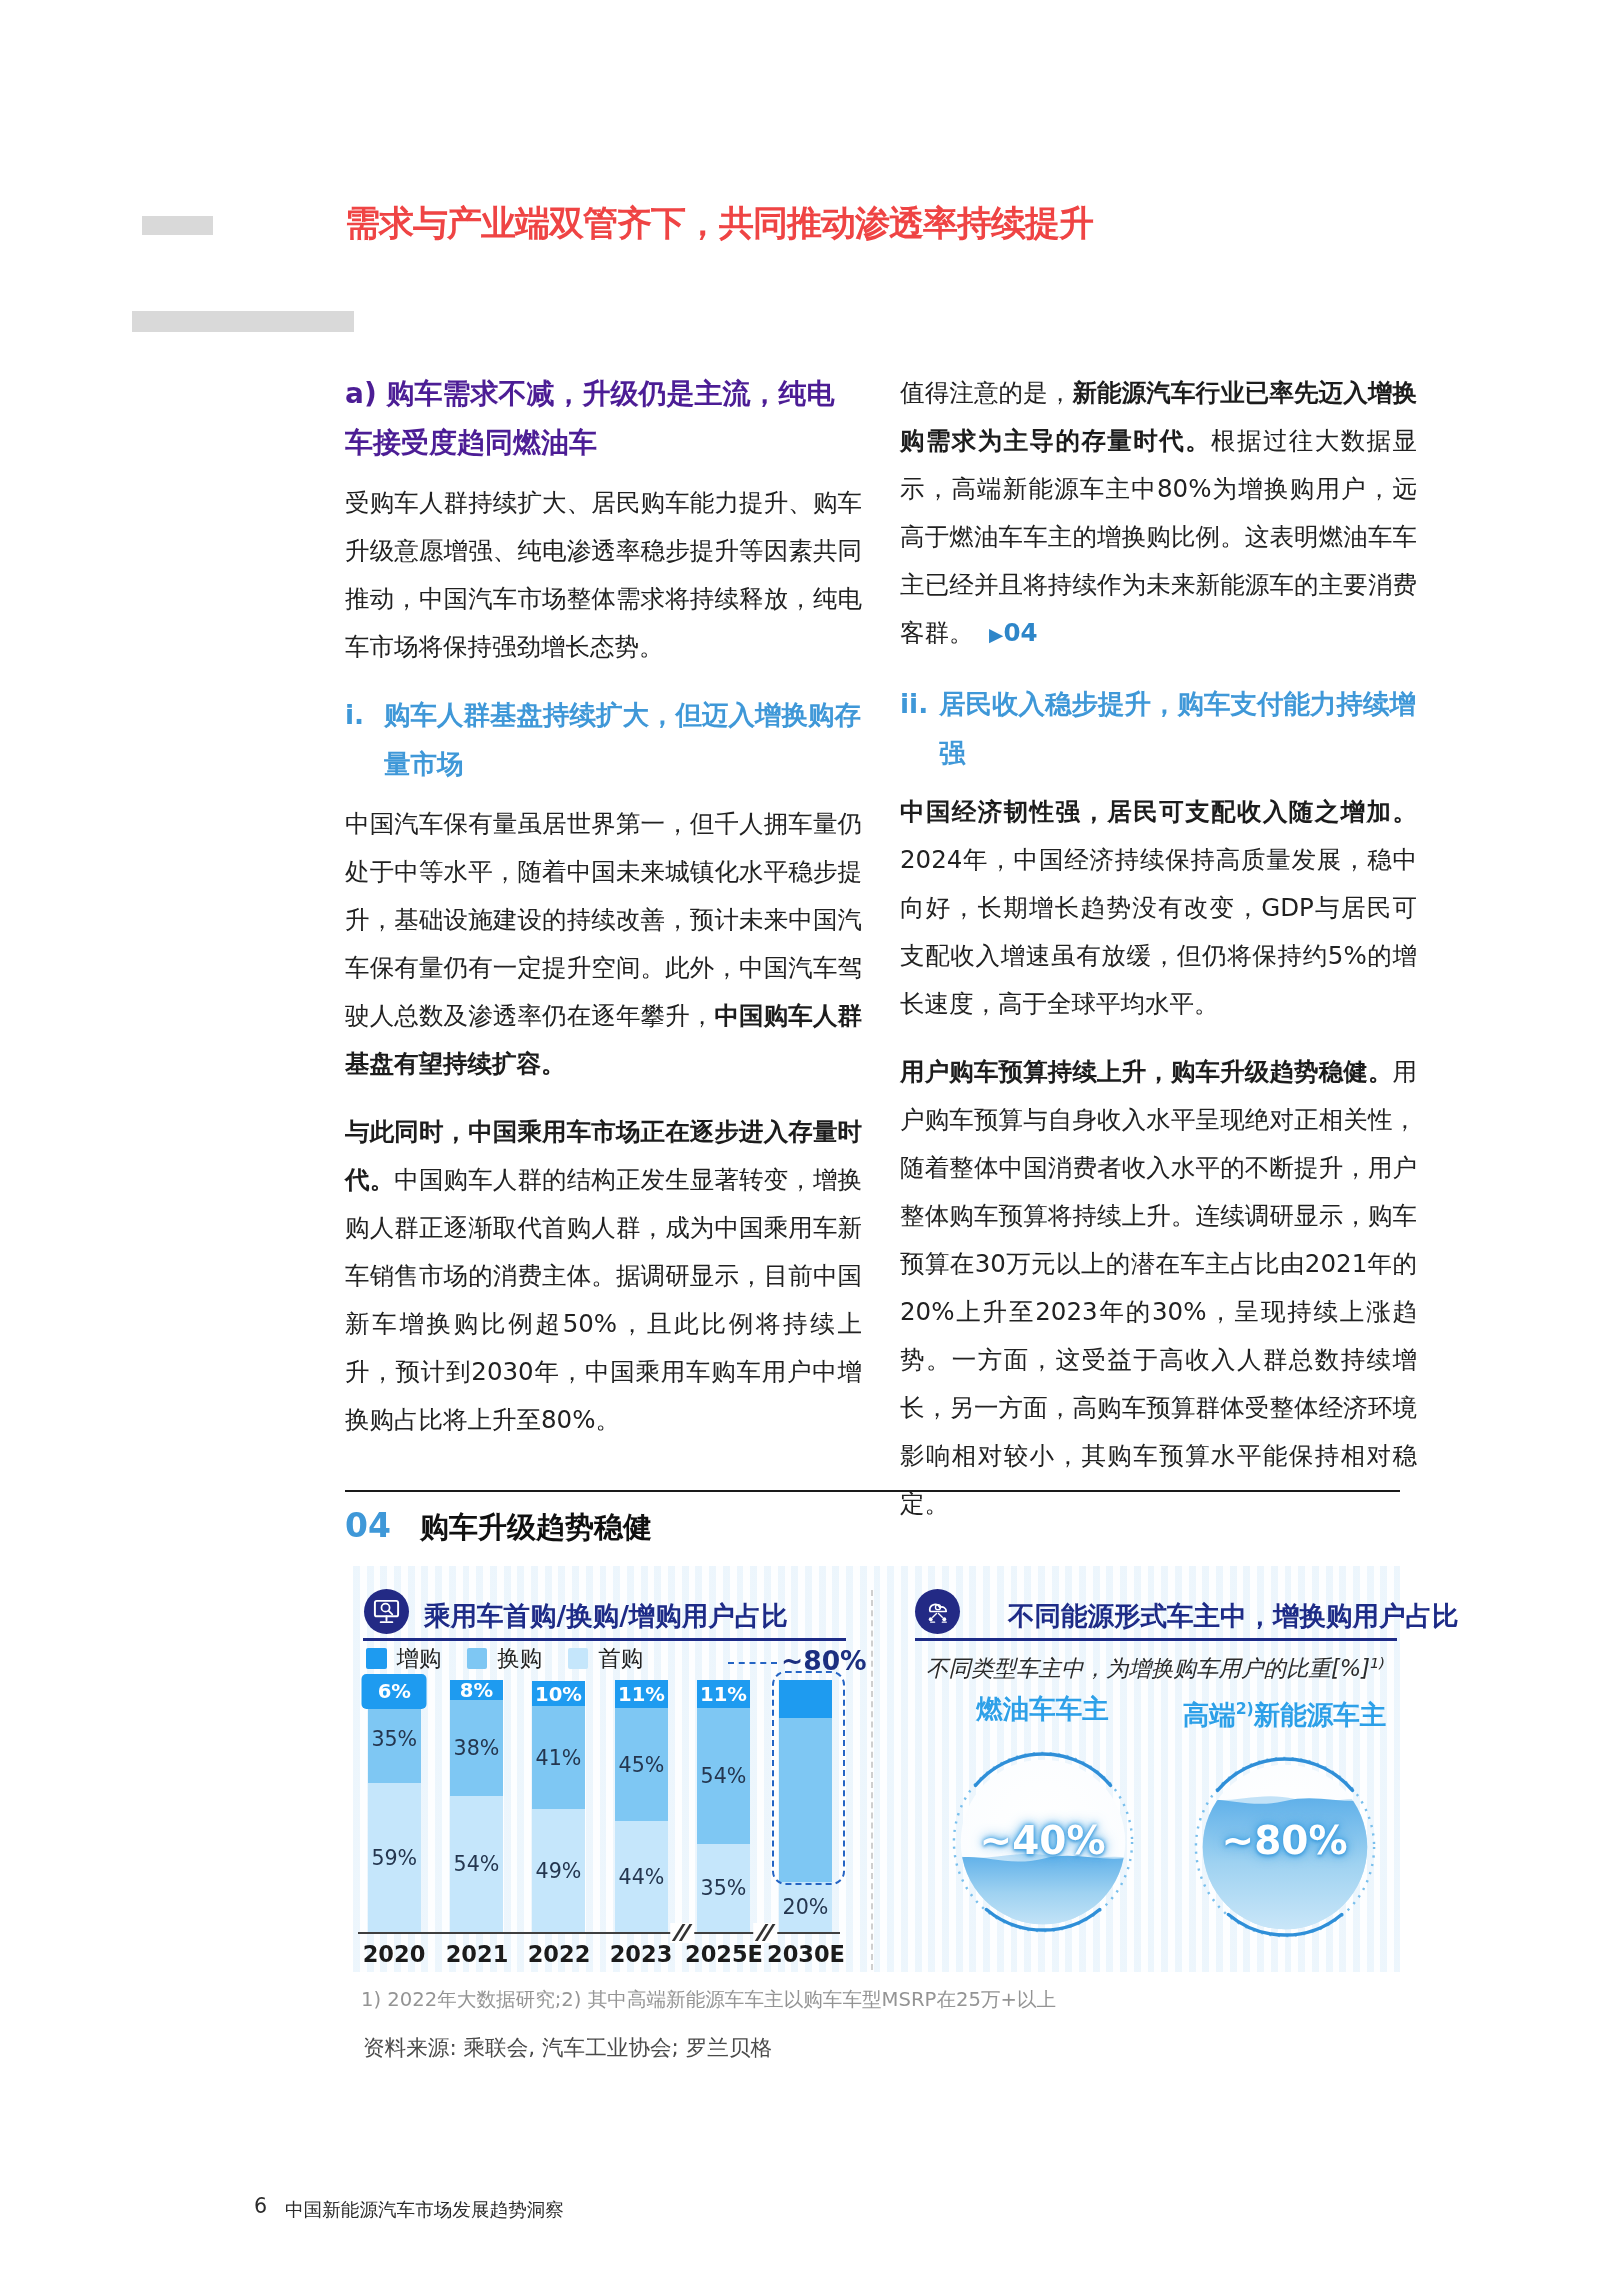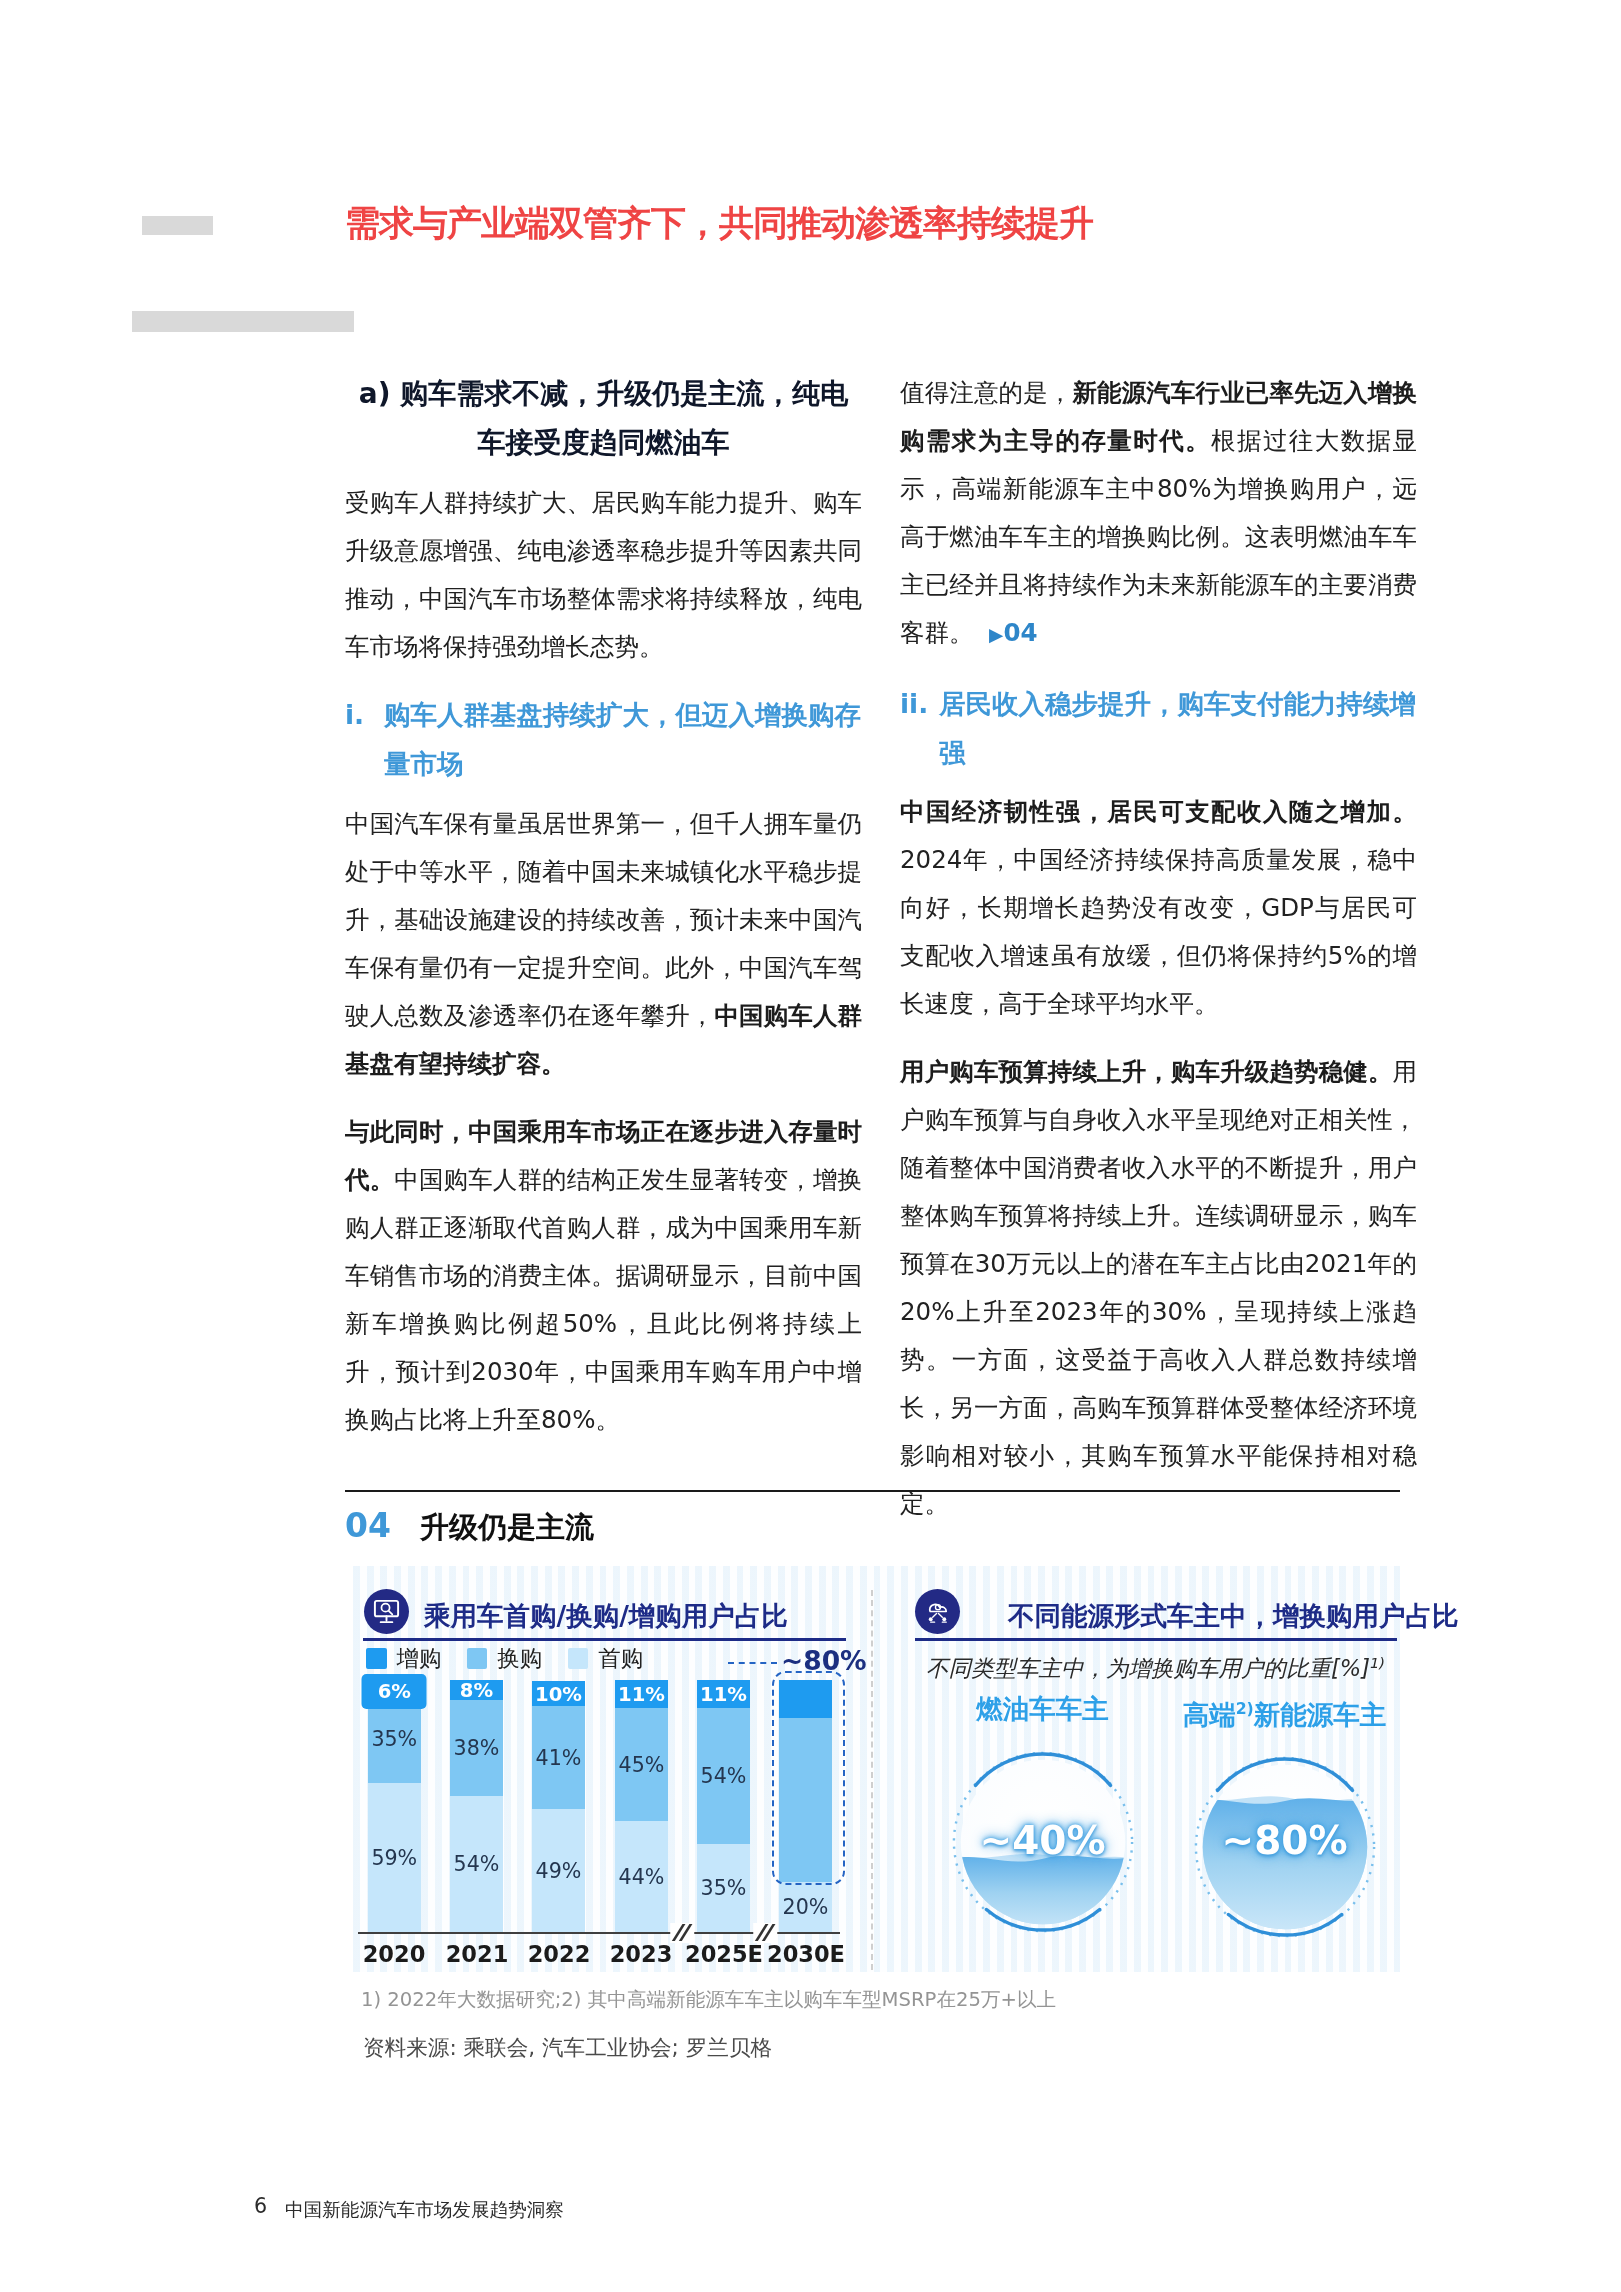--- a/index.html
+++ b/index.html
@@ -11,21 +11,21 @@
   .deco{background:#d9d9d9;}
 
   
   .page-title{left:345px;top:200px;width:1078px;font-size:35px;font-weight:800;
               letter-spacing:-1px;color:#ef4444;}
 
   
   .col{width:517px;font-size:24.5px;line-height:48px;text-align:justify;}
   .col p{margin:0 0 19.6px 0;}
   .col b{font-weight:700;color:#1c1c1c;}
-  .h-a{font-size:28px;line-height:49px;font-weight:800;color:#0f172a;margin:0 0 11.8px 0;text-align:center;}
+  .h-a{font-size:28px;line-height:49px;font-weight:800;color:#4c1d95;margin:0 0 11.8px 0;text-align:left;}
   .h-sub{display:flex;font-size:26.5px;line-height:49px;font-weight:800;color:#3f98d8;margin:5.9px 0 11.8px 0;text-align:left;}
   .h-sub .num{width:39px;flex:0 0 auto;}
   .h-sub .txt{flex:1;}
   .ref{color:#2e86c9;font-weight:800;white-space:nowrap;}
   .ref .tri{font-size:18.6px;}
 
   
   .fig-rule{left:345px;top:1490px;width:1055px;height:2px;background:#1a1a1a;}
   .fig-no{left:345px;top:1506px;font-size:33px;font-weight:800;color:#3f98d8;}
   .fig-title{left:420px;top:1508px;font-size:29px;font-weight:800;color:#101010;}
@@ -112,21 +112,21 @@
     <div class="h-sub">
       <span class="num">ii.</span>
       <span class="txt">居民收入稳步提升，购车支付能力持续增强</span>
     </div>
     <p><b>中国经济韧性强，居民可支配收入随之增加。</b><span>2024年，中国经济持续保持高质量发展，稳中向好，长期增长趋势没有改变，GDP与居民可支配收入增速虽有放缓，但仍将保持约5%的增长速度，高于全球平均水平。</span></p>
     <p><b>用户购车预算持续上升，购车升级趋势稳健。</b><span>用户购车预算与自身收入水平呈现绝对正相关性，随着整体中国消费者收入水平的不断提升，用户整体购车预算将持续上升。连续调研显示，购车预算在30万元以上的潜在车主占比由2021年的20%上升至2023年的30%，呈现持续上涨趋势。一方面，这受益于高收入人群总数持续增长，另一方面，高购车预算群体受整体经济环境影响相对较小，其购车预算水平能保持相对稳定。</span></p>
   </div>
 
   <div class="abs fig-rule"></div>
   <div class="abs fig-no">04</div>
-  <div class="abs fig-title">升级仍是主流</div>
+  <div class="abs fig-title">购车升级趋势稳健</div>
 
   <div class="abs fig-bg"></div>
   <div class="abs panel-divider"></div>
 
   <div class="abs p-icon" style="left:364px;top:1589px;">
     <svg width="29" height="29" viewBox="0 0 30 30">
       <rect x="3" y="4" width="24" height="16" rx="2" fill="none" stroke="#ffffff" stroke-width="2"></rect>
       <circle cx="14" cy="11" r="4.2" fill="none" stroke="#ffffff" stroke-width="1.8"></circle>
       <path d="M17 14l4 4" stroke="#ffffff" stroke-width="1.8" stroke-linecap="round"></path>
       <path d="M15 20v4 M9 26h12" stroke="#ffffff" stroke-width="2" stroke-linecap="round"></path>

